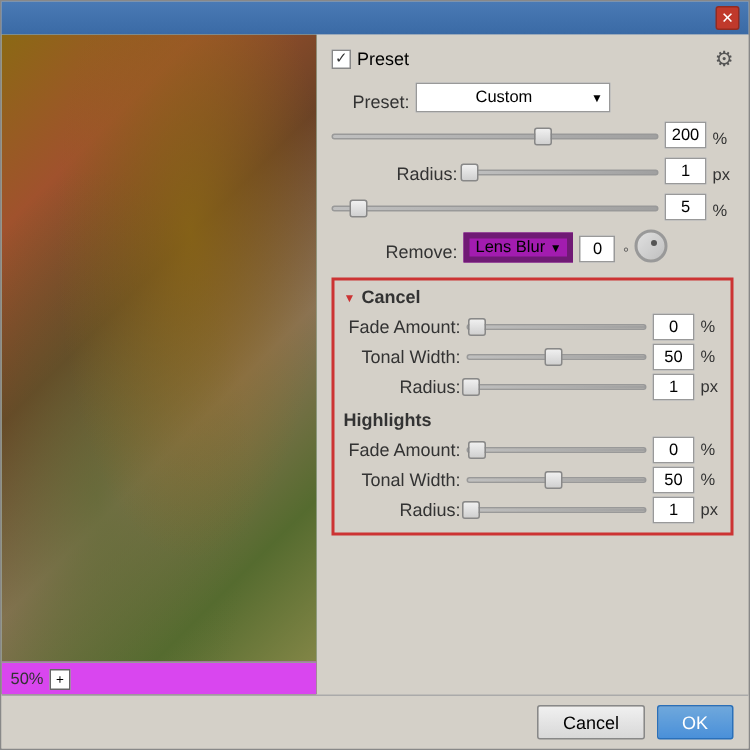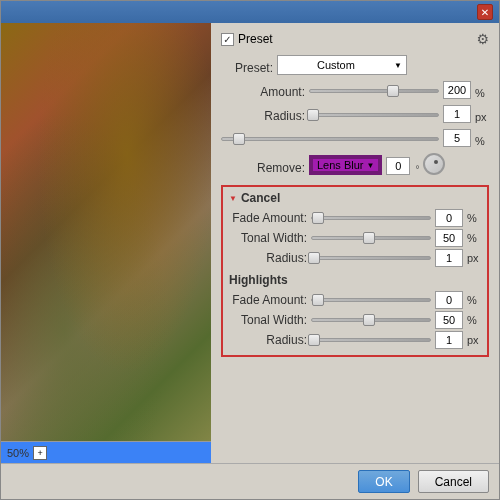--- a/index.html
+++ b/index.html
@@ -75,21 +75,21 @@
         radial-gradient(ellipse at 60% 30%, rgba(139,105,20,0.8) 0%, transparent 50%),
         radial-gradient(ellipse at 30% 70%, rgba(85,107,47,0.6) 0%, transparent 50%);
     }
 
     .image-bottom-bar {
       position: absolute;
       bottom: 0;
       left: 0;
       right: 0;
       height: 22px;
-      background: #3b82f6;
+      background: #d946ef;
       display: flex;
       align-items: center;
       padding: 0 6px;
       gap: 4px;
       border-top: 1px solid #999;
     }
 
     .zoom-icon {
       width: 14px;
       height: 14px;
@@ -369,21 +369,20 @@
 
       <div class="form-row">
         <span class="form-label preset-label">Preset:</span>
         <div class="preset-select" style="flex:1; max-width: 130px; padding-left: 39px;">
           <span>Custom</span>
           <span style="font-size:8px;">▼</span>
         </div>
       </div>
 
       <div class="form-row">
-        <span class="form-label param-label">Amount:</span>
         <div class="slider-container">
           <div class="slider-track">
             <div class="slider-thumb" style="left: calc(65% - 6px);"></div>
           </div>
         </div>
         <div class="value-box">
           <span>200</span>
         </div>
         <span class="unit-label">%</span>
       </div>
@@ -517,17 +516,17 @@
           <span class="unit-label">px</span>
         </div>
 
       </div>
 
     </div>
 
   </div>
 
   <div class="bottom-bar">
+    <button class="btn">Cancel</button>
     <button class="btn btn-ok">OK</button>
-    <button class="btn">Cancel</button>
   </div>
 
 </div>
 
 </body></html>

